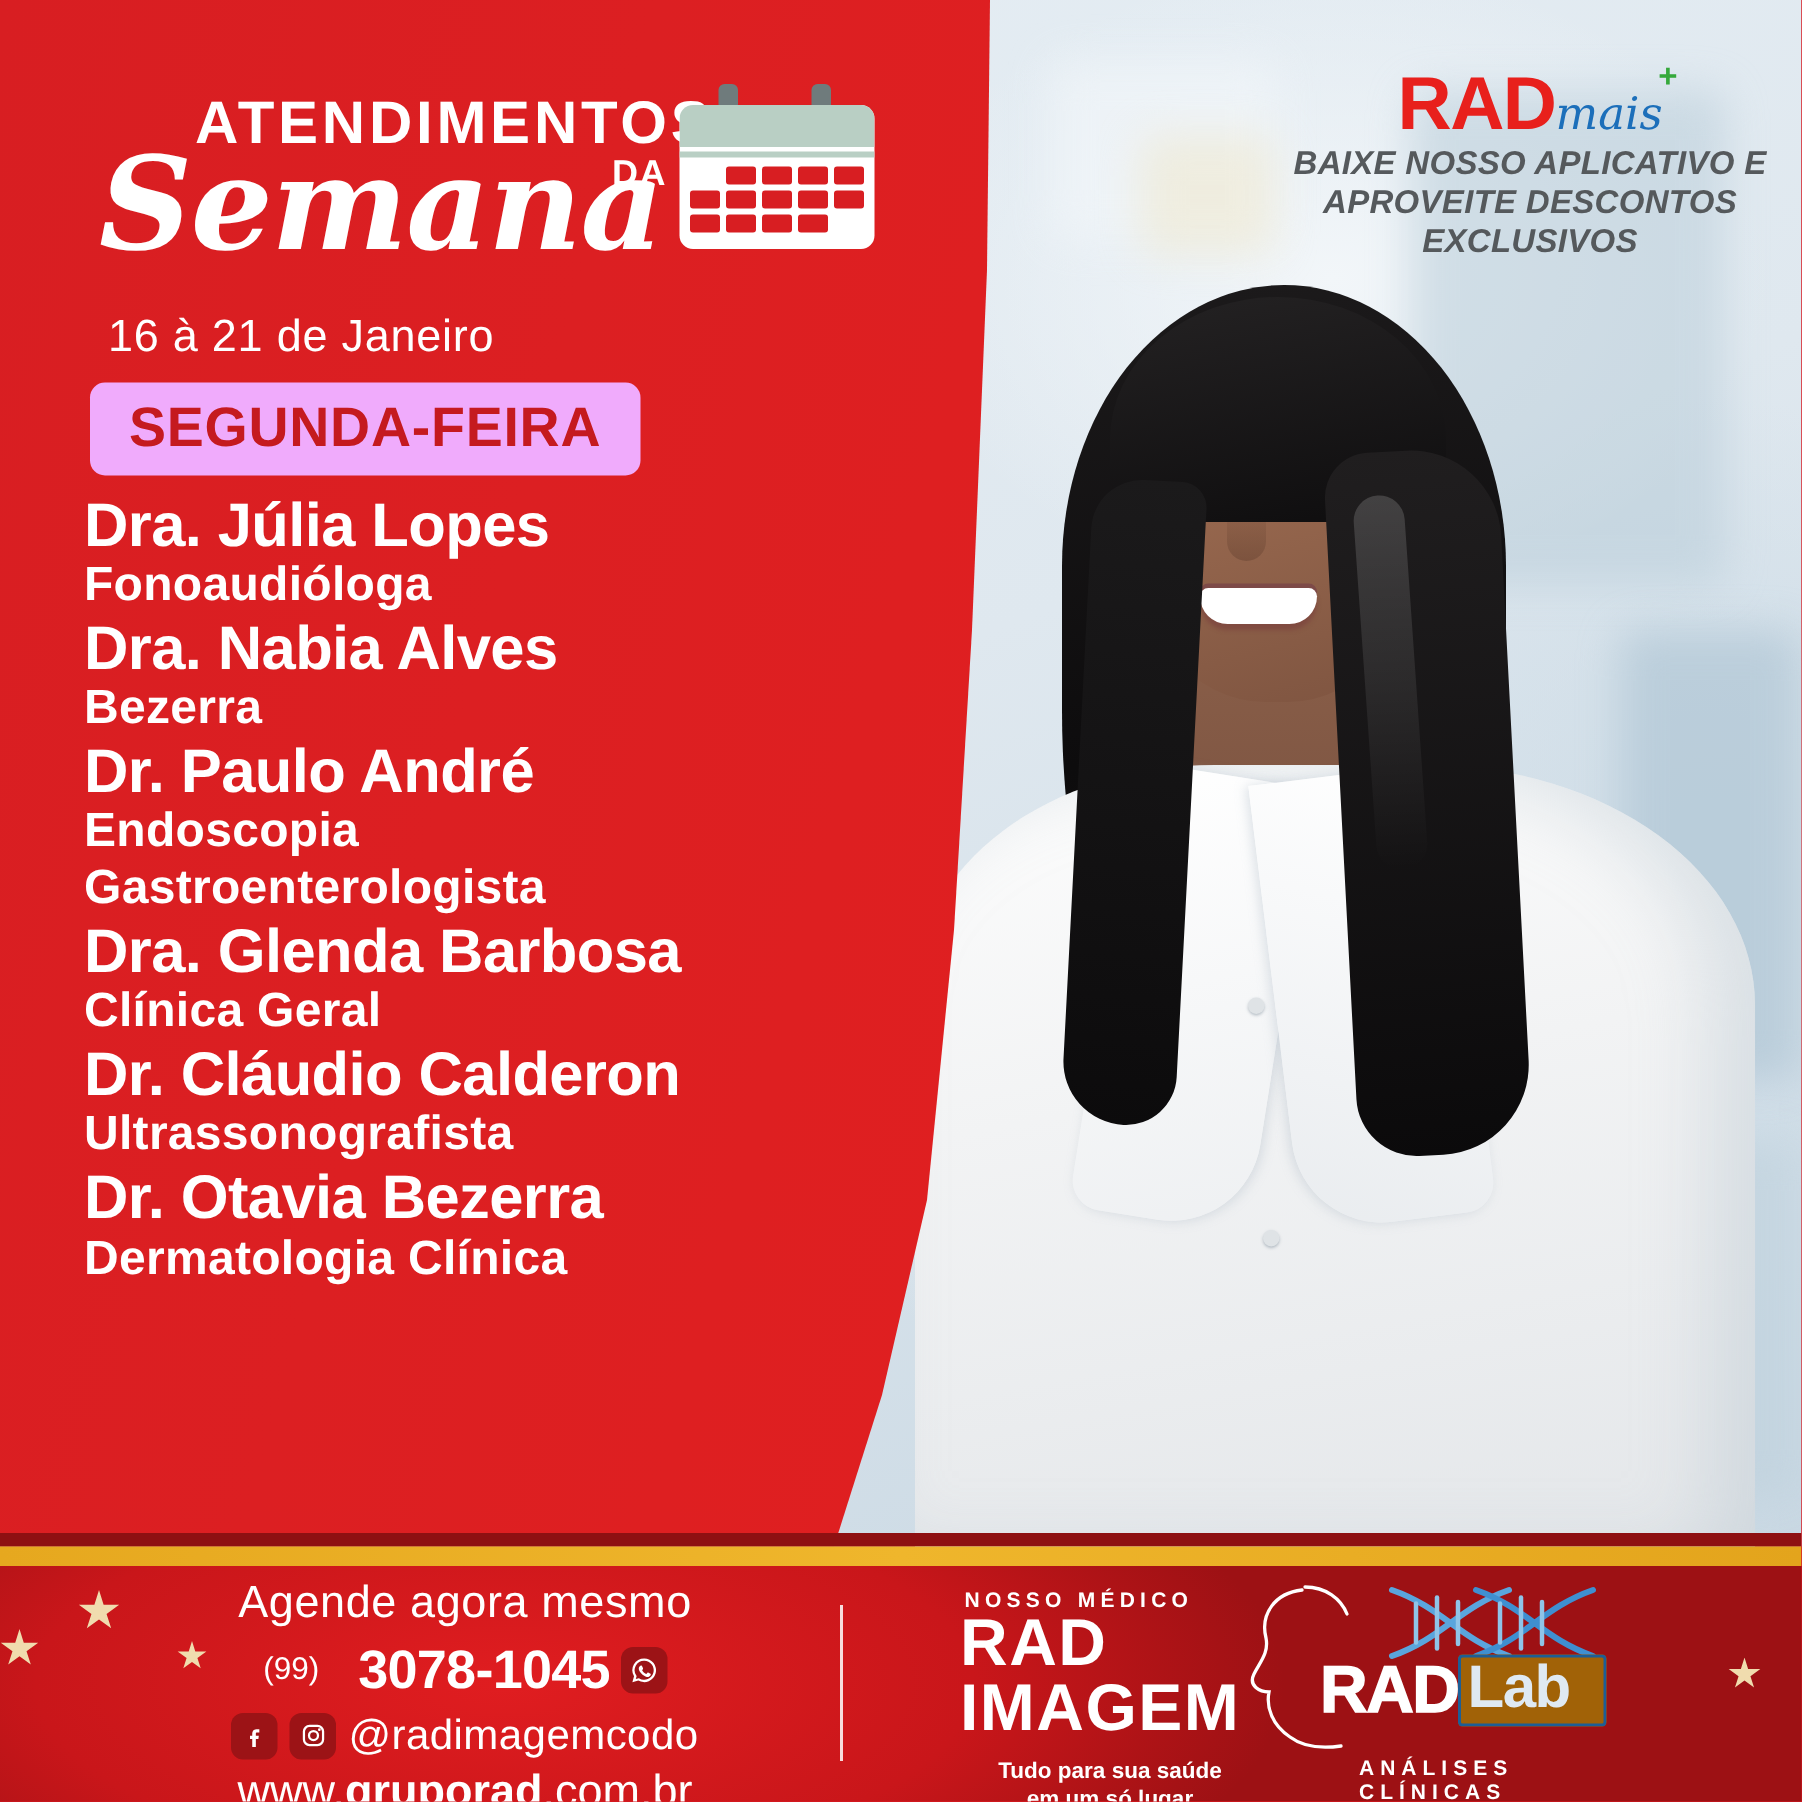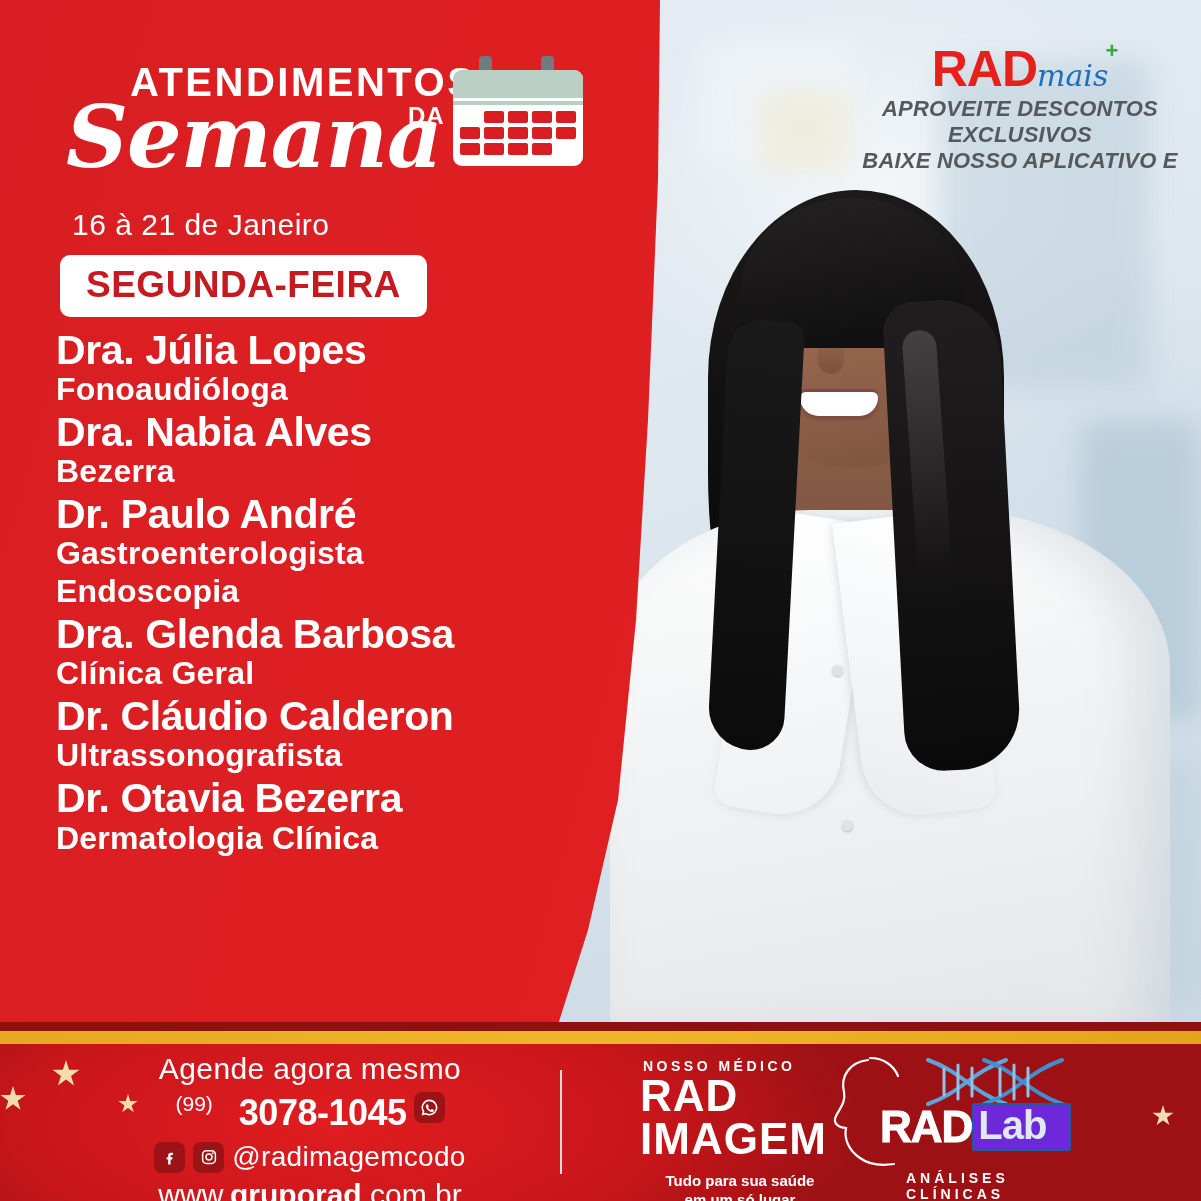--- a/index.html
+++ b/index.html
@@ -163,21 +163,21 @@
   .cal-cell { height:12px; background:#d81e22; border-radius:2px; }
   .cal-cell.blank { background:transparent; }
 
   
   .date-line {
     position:absolute; left:72px; top:208px;
     font-size:30px; color:#fff; font-weight:300; letter-spacing:.5px;
   }
   .day-badge {
     position:absolute; left:60px; top:255px;
-    background:#ffffff; border-radius:10px;
+    background:#f0abfc; border-radius:10px;
     padding:9px 26px 11px 26px;
   }
   .day-badge span {
     color:#c51a1f; font-size:37px; font-weight:bold; letter-spacing:.5px;
   }
 
   
   .doc-list { position:absolute; left:56px; top:328px; width:560px; }
   .doc-name {
     color:#fff; font-size:41px; font-weight:bold; letter-spacing:-.4px;
@@ -227,21 +227,21 @@
   .s1 { left:52px;  top:1060px; width:28px; height:28px; }
   .s2 { left:0px;   top:1086px; width:26px; height:26px; }
   .s3 { left:118px; top:1094px; width:20px; height:20px; }
   .s4 { left:1152px;top:1105px; width:22px; height:22px; }
 
   .contact { position:absolute; left:110px; top:1052px; width:400px; text-align:center; }
   .contact-head {
     color:#fff; font-size:30px; font-weight:300; letter-spacing:.4px;
   }
   .phone-row {
-    margin-top:6px; display:flex; justify-content:center; gap:7px;
+    margin-top:6px; display:flex; align-items:center; justify-content:center; gap:7px;
   }
   .ddd { color:#fff; font-size:21px; font-weight:300; }
   .phone-num { color:#fff; font-size:36px; font-weight:bold; letter-spacing:-.5px;margin-left:19px; }
   .icon-box {
     width:31px; height:31px; border-radius:8px; background:#9c1316;
     display:flex; align-items:center; justify-content:center; color:#fff;
   }
   .social-row {
     margin-top:7px; display:flex; align-items:center; justify-content:center; gap:8px;
   }
@@ -267,21 +267,21 @@
 
   
   .radlab { position:absolute; left:880px; top:1072px; width:230px; }
   .dna { position:absolute; left:30px; top:-16px; width:170px; height:52px; }
   .rl-row { position:relative; display:flex; align-items:center; margin-top:30px; }
   .rl-rad {
     color:#fff; font-size:44px; font-weight:bold; letter-spacing:-1px;
     -webkit-text-stroke:1px #fff;
   }
   .rl-lab {
-    background:#6d28d9; color:#dfe9f2; font-size:40px; font-weight:bold;
+    background:#a16207; color:#dfe9f2; font-size:40px; font-weight:bold;
     padding:0 25px 3px 6px; border-radius:3px; letter-spacing:-1px;
     box-shadow:0 0 0 2px #1d5e96 inset;
   }
   .rl-tag {
     color:#fff; font-size:14px; font-weight:bold; letter-spacing:4px;
     margin-top:18px; margin-left:26px;
   }
 </style>
 </head>
 <body>
@@ -356,38 +356,38 @@
   <div class="day-badge">
     <span>SEGUNDA-FEIRA</span>
   </div>
 
   <div class="doc-list">
       <div class="doc-name">Dra. Júlia Lopes</div>
       <div class="doc-spec">Fonoaudióloga</div>
       <div class="doc-name">Dra. Nabia Alves</div>
       <div class="doc-spec">Bezerra</div>
       <div class="doc-name">Dr. Paulo André</div>
+      <div class="doc-spec">Endoscopia</div>
       <div class="doc-spec">Gastroenterologista</div>
-      <div class="doc-spec">Endoscopia</div>
       <div class="doc-name">Dra. Glenda Barbosa</div>
       <div class="doc-spec">Clínica Geral</div>
       <div class="doc-name">Dr. Cláudio Calderon</div>
       <div class="doc-spec">Ultrassonografista</div>
       <div class="doc-name">Dr. Otavia Bezerra</div>
       <div class="doc-spec">Dermatologia Clínica</div>
     </div>
 
   <div class="radmais">
     <div class="radmais-logo">
       <span class="rm-rad">RAD</span><span class="rm-mais">mais</span>
       <span class="rm-plus">+</span>
     </div>
     <div class="radmais-tag">
+      <div>BAIXE NOSSO APLICATIVO E</div>
       <div>APROVEITE DESCONTOS EXCLUSIVOS</div>
-      <div>BAIXE NOSSO APLICATIVO E</div>
     </div>
   </div>
 
   <div class="div-dark"></div>
   <div class="div-gold"></div>
 
   <div class="footer"></div>
   <div class="star s1"></div>
   <div class="star s2"></div>
   <div class="star s3"></div>

